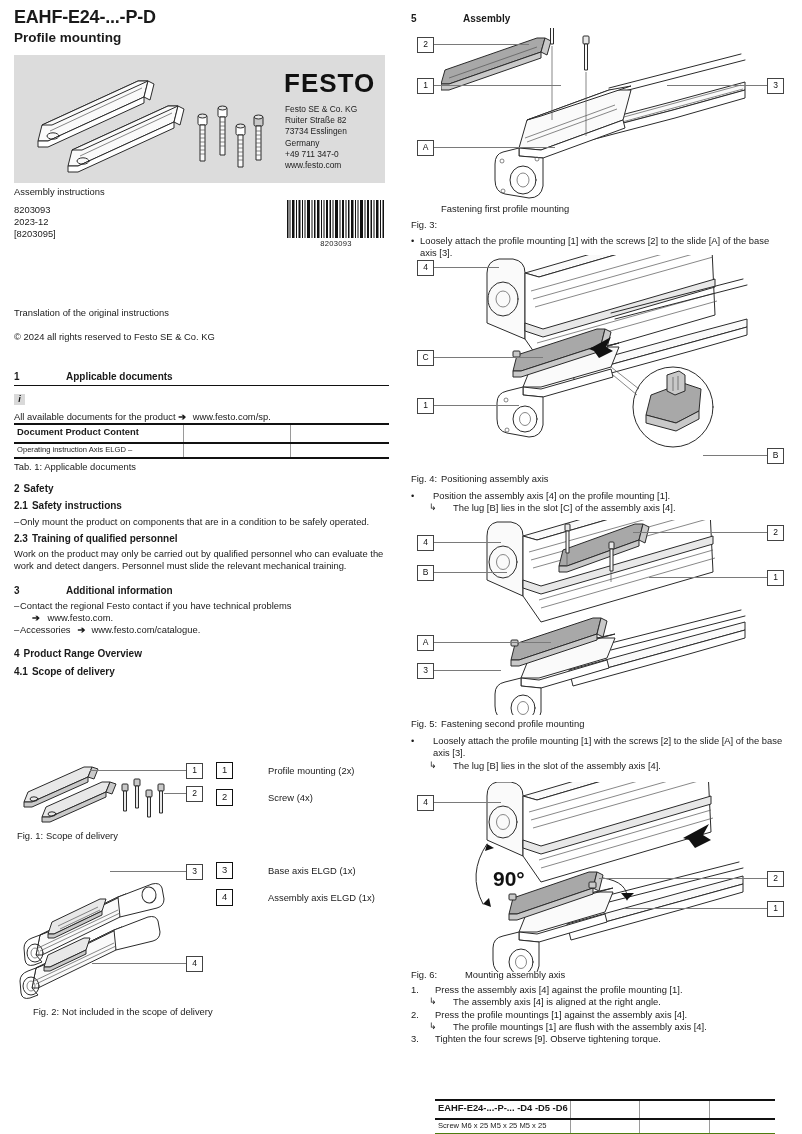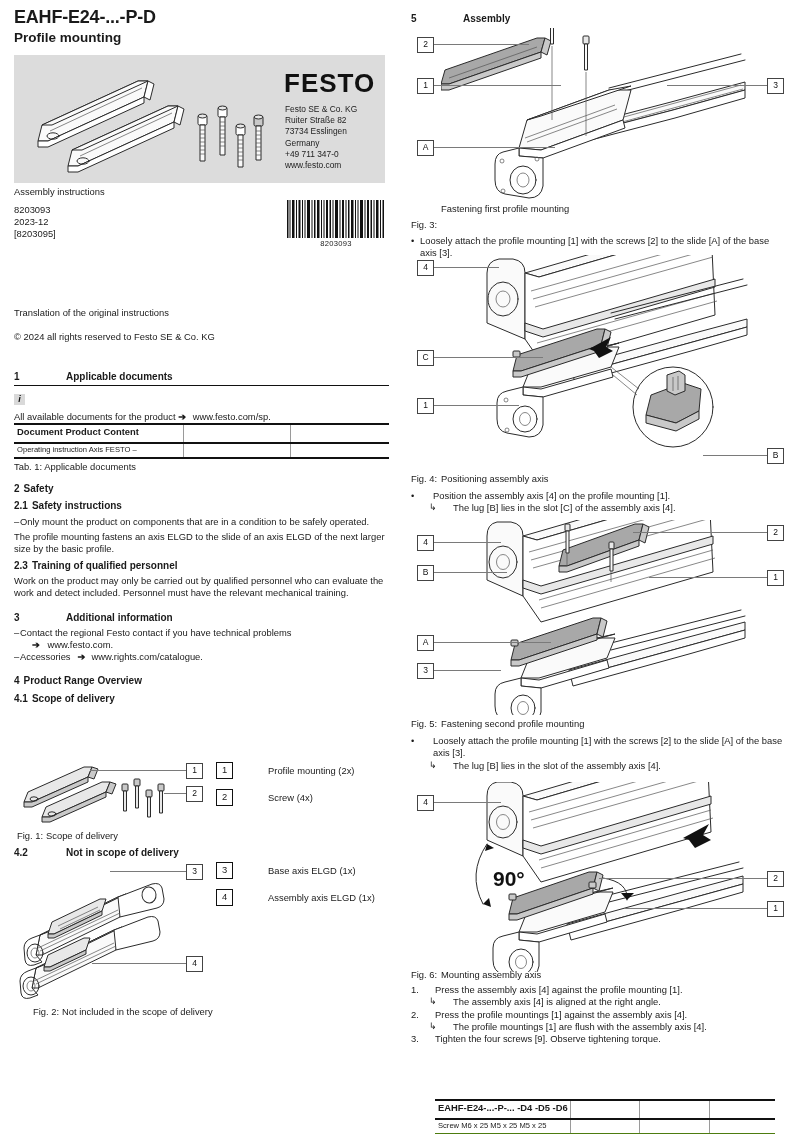--- a/index.html
+++ b/index.html
@@ -232,65 +232,64 @@
             <tr class="hdr">
           <th style="width:46%;border-left:none;">
             <span>Document</span>
             <span>Product</span>
             <span>Content</span>
           </th>
           <th style="width:28%;"></th>
           <th style="width:26%;border-right:none;"></th>
         </tr>
         <tr class="bdy last">
-          <td style="border-left:none;">Operating instruction Axis FESTO –</td>
+          <td style="border-left:none;">Operating instruction Axis ELGD –</td>
           <td></td>
           <td style="border-right:none;"></td>
         </tr>
       </tbody>
         </table>
       <div class="tab-cap">Tab. 1: Applicable documents</div>
     </div>
 
     <div class="sec-h tight" style="margin-top:10px;">
       <span class="n">2</span>
       <span>Safety</span>
     </div>
     <div class="sec-h tight" style="margin-top:4px;">
       <span class="n">2.1</span>
       <span>Safety instructions</span>
     </div>
     <div class="dash-item" style="margin-top:4px;">
       <span class="d">–</span>
       <span style="text-indent:0;">Only mount the product on components that are in a condition to be safely operated.</span>
     </div>
-    <div class="body-t" style="margin-top:3px;">The profile mounting fastens an axis ELGD to the slide of an axis ELGD of the next larger size by the basic profile.</div>
     <div class="sec-h tight" style="margin-top:4px;">
       <span class="n">2.3</span>
       <span>Training of qualified personnel</span>
     </div>
-    <div class="body-t" style="margin-top:3px;">Work on the product may only be carried out by qualified personnel who can evaluate the work and detect included. Personnel must have the relevant mechanical training.</div>
+    <div class="body-t" style="margin-top:3px;">Work on the product may only be carried out by qualified personnel who can evaluate the work and detect dangers. Personnel must slide the relevant mechanical training.</div>
 
     <div class="sec-h" style="margin-top:12px;">
       <span class="n">3</span>
       <span>Additional information</span>
     </div>
     <div class="dash-item" style="margin-top:3px;">
       <span class="d">–</span>
       <span>Contact the regional Festo contact if you have technical problems</span>
     </div>
     <div class="body-t" style="padding-left:18px;">
       <span class="arrow">➔</span>
       <span style="margin-left:5px;">www.festo.com.</span>
     </div>
     <div class="dash-item">
       <span class="d">–</span>
       <span>Accessories</span>
       <span class="arrow" style="margin-left:7px;">➔</span>
-      <span style="margin-left:6px;">www.rights.com/catalogue.</span>
+      <span style="margin-left:6px;">www.festo.com/catalogue.</span>
     </div>
 
     <div class="sec-h tight" style="margin-top:11px;">
       <span class="n">4</span>
       <span>Product Range Overview</span>
     </div>
     <div class="sec-h tight" style="margin-top:5px;">
       <span class="n">4.1</span>
       <span>Scope of delivery</span>
     </div>
@@ -332,24 +331,20 @@
       <div class="legend-row">
         <div class="legend-box">2</div>
         <div class="legend-txt">Screw (4x)</div>
       </div>
     </div>
   </div>
 
   <div style="position:absolute;left:14px;top:830px;width:375px;">
     <div class="fig-cap">
       <span class="lbl">Fig. 1:</span><span>Scope of delivery</span>
-    </div>
-    <div class="sec-h" style="margin-top:4px;">
-      <span class="n">4.2</span>
-      <span>Not in scope of delivery</span>
     </div>
   </div>
 
   <div style="position:absolute;left:14px;top:862px;width:375px;">
     <svg class="illus" style="left:4px;top:0;" width="180" height="140" viewBox="0 0 180 140">
 
       <g>
         <path class="fW" d="M18 93 L22 73 L100 35 L106 35 L102 55 L24 93 Z"></path>
         <path class="fL" d="M22 73 L30 70 L108 32 L100 35 Z"></path>
         <path class="fL" d="M100 35 L108 32 L134 22 Q142 20 144 26 L146 37 Q146 44 139 46 L102 55 Z"></path>
@@ -636,21 +631,21 @@
     </svg>
     <div class="leader" style="left:22px;top:20px;width:68px;"></div>
     <div class="callout" style="left:6px;top:13px;">4</div>
     <div class="leader" style="left:188px;top:96px;width:168px;"></div>
     <div class="callout" style="left:356px;top:89px;">2</div>
     <div class="leader" style="left:214px;top:126px;width:142px;"></div>
     <div class="callout" style="left:356px;top:119px;">1</div>
   </div>
 
   <div style="position:absolute;left:411px;top:969px;width:377px;">
-    <div class="fig-cap" style="display:flex;">
+    <div class="fig-cap" style="display:flex;gap:24px;">
       <span style="flex:none;margin-right:4px;">Fig. 6:</span>
       <span>Mounting assembly axis</span>
     </div>
     <div class="num-item" style="margin-top:3px;">
       <span class="n">1.</span>
       <span>Press the assembly axis [4] against the profile mounting [1].</span>
     </div>
     <div class="res-item">
       <span class="g">↳</span>
       <span>The assembly axis [4] is aligned at the right angle.</span>

